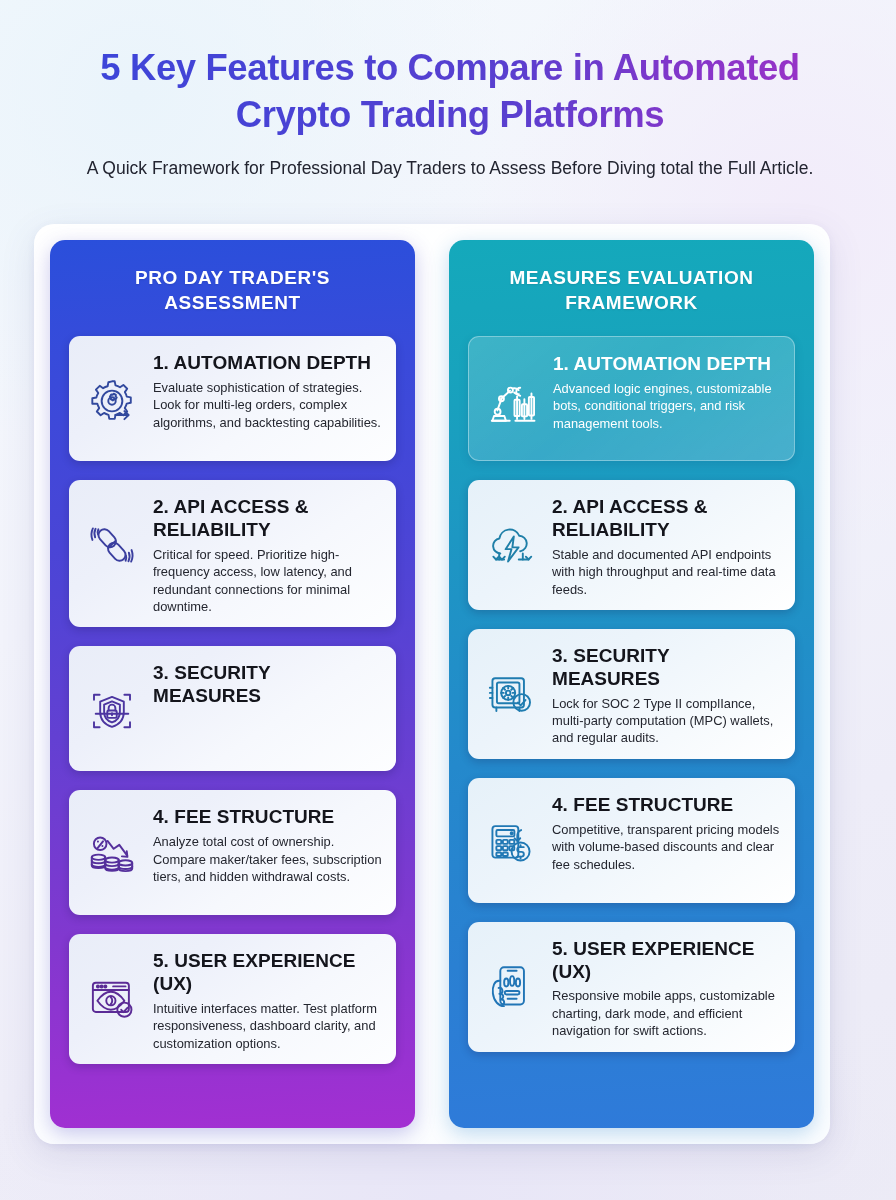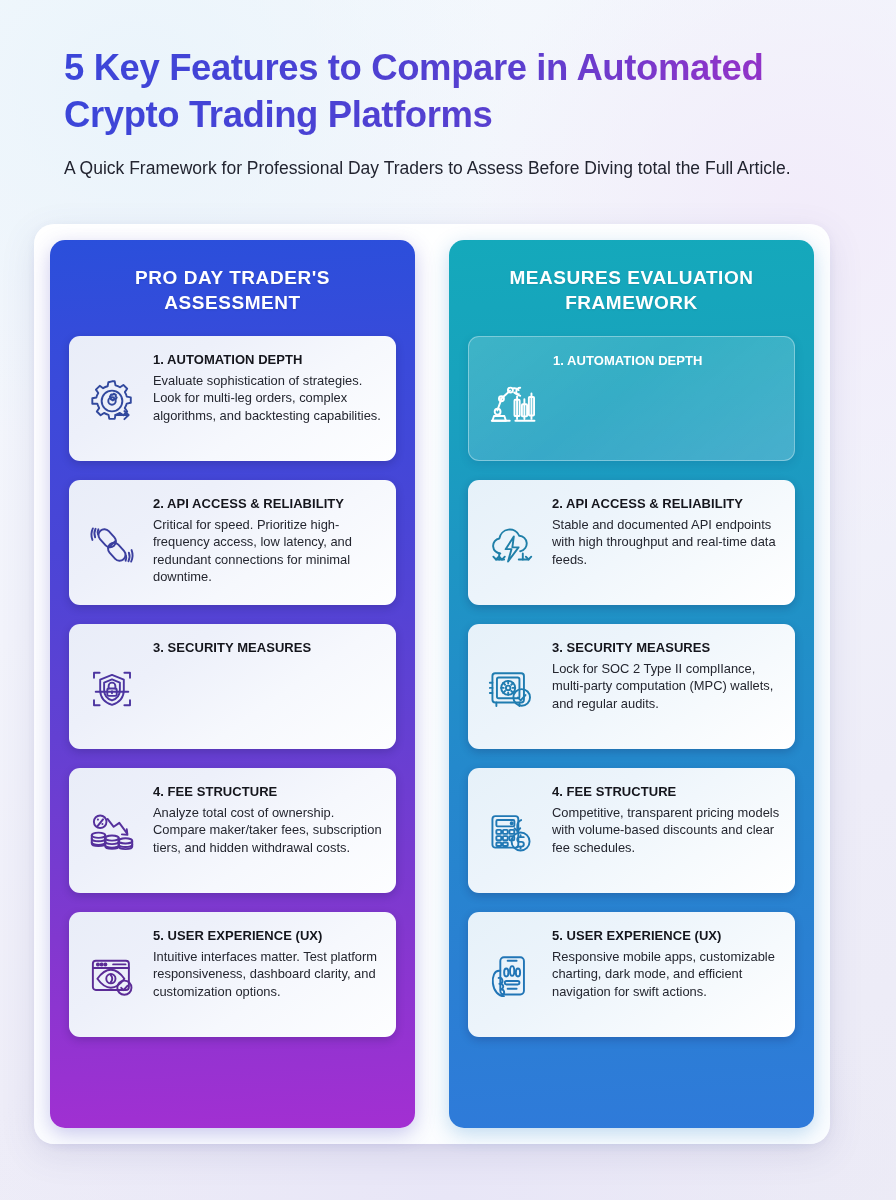--- a/index.html
+++ b/index.html
@@ -16,20 +16,21 @@
       radial-gradient(ellipse 70% 50% at 15% 8%, #eaf4fb 0%, rgba(234,244,251,0) 60%),
       radial-gradient(ellipse 60% 45% at 90% 18%, #f2ecfa 0%, rgba(242,236,250,0) 62%),
       radial-gradient(ellipse 80% 40% at 50% 100%, #e8e6f7 0%, rgba(232,230,247,0) 65%),
       linear-gradient(160deg, #f4f9fd 0%, #f2f3fb 42%, #eeedf8 72%, #ecebf6 100%);
     position: relative;
   }
 
   
   .header {
     padding: 44px 60px 0 64px;
+    text-align: center;
   }
   .title {
     font-size: 36.5px;
     font-weight: 700;
     line-height: 1.30;
     letter-spacing: -0.4px;
     background: linear-gradient(93deg, #3b46d9 0%, #4a42d4 32%, #5a3fcf 58%, #8a35c9 84%, #9c32c6 100%);
     -webkit-background-clip: text;
     background-clip: text;
     color: transparent;
@@ -122,21 +123,21 @@
     display: flex;
     align-items: center;
     justify-content: center;
     margin-top: 20px;
   }
   .card-icon svg { width: 54px; height: 54px; display: block; }
 
   .card-body { flex: 1; padding-top: 4px; min-width: 0; }
 
   .card-title {
-    font-size: 13px;
+    font-size: 19px;
     font-weight: 700;
     color: #14151c;
     letter-spacing: 0.05px;
     margin-bottom: 4px;
     line-height: 1.2;
   }
   .card-text {
     font-size: 12.9px;
     line-height: 1.35;
     color: #24262f;
@@ -293,20 +294,21 @@
             <path d="M28.5 22v14.5M28.5 19v3M28.5 36.5v2.6"></path>
             <rect x="26.2" y="22" width="4.6" height="14.5" rx="0.8"></rect>
             <path d="M35 26v10.8M35 21.6V26M35 36.8v2.3"></path>
             <rect x="32.8" y="26" width="4.6" height="10.8" rx="0.8"></rect>
             <path d="M41.3 19.5v16.5M41.3 16.5v3M41.3 36v3"></path>
             <rect x="39" y="19.5" width="4.6" height="16.5" rx="0.8"></rect>
           </svg>
         </div>
         <div class="card-body">
           <div class="card-title">1. AUTOMATION DEPTH</div>
+          <div class="card-text">Advanced logic engines, customizable bots, conditional triggers, and risk management tools.</div>
         </div>
       </article>
 
       <article class="card">
         <div class="card-icon">
           <svg viewBox="0 0 48 48">
             <path d="M14.5 31.5a6.7 6.7 0 01-.8-13.3 9.3 9.3 0 0117.7-2.4 6.9 6.9 0 011.3 13.6l-.5.1"></path>
             <path d="M26.5 16.5l-7.3 11.2h5.2l-3 11 9.3-12.6h-5.5z"></path>
             <path d="M13.5 31.5v5.4h4.4M13.5 31.5"></path>
             <path d="M11 34.4l2.5 2.6 2.5-2.6" transform="translate(2.5 0)"></path>

